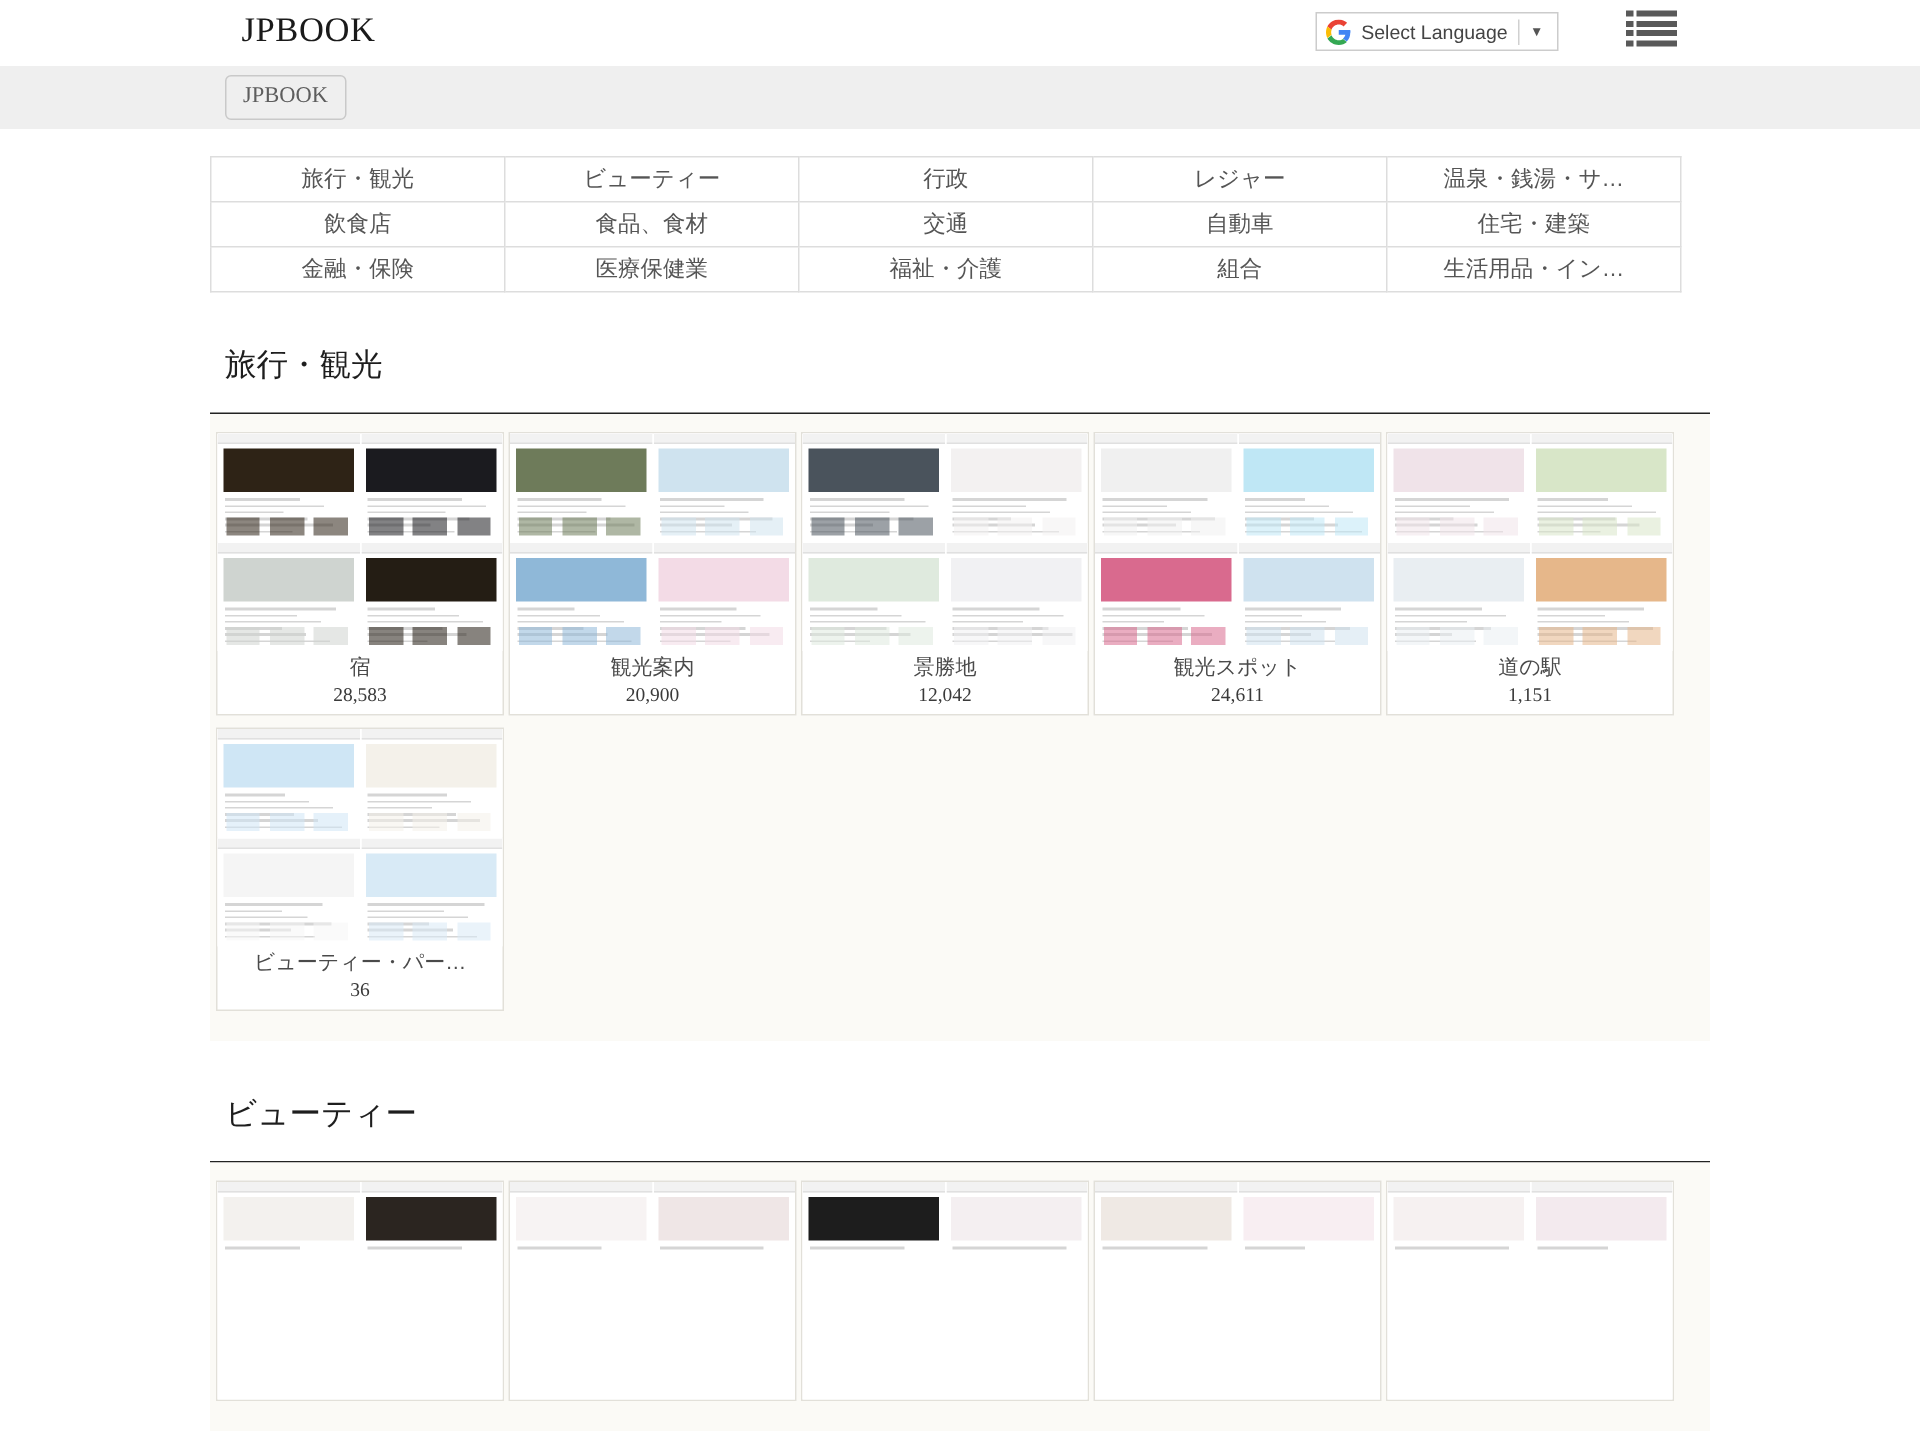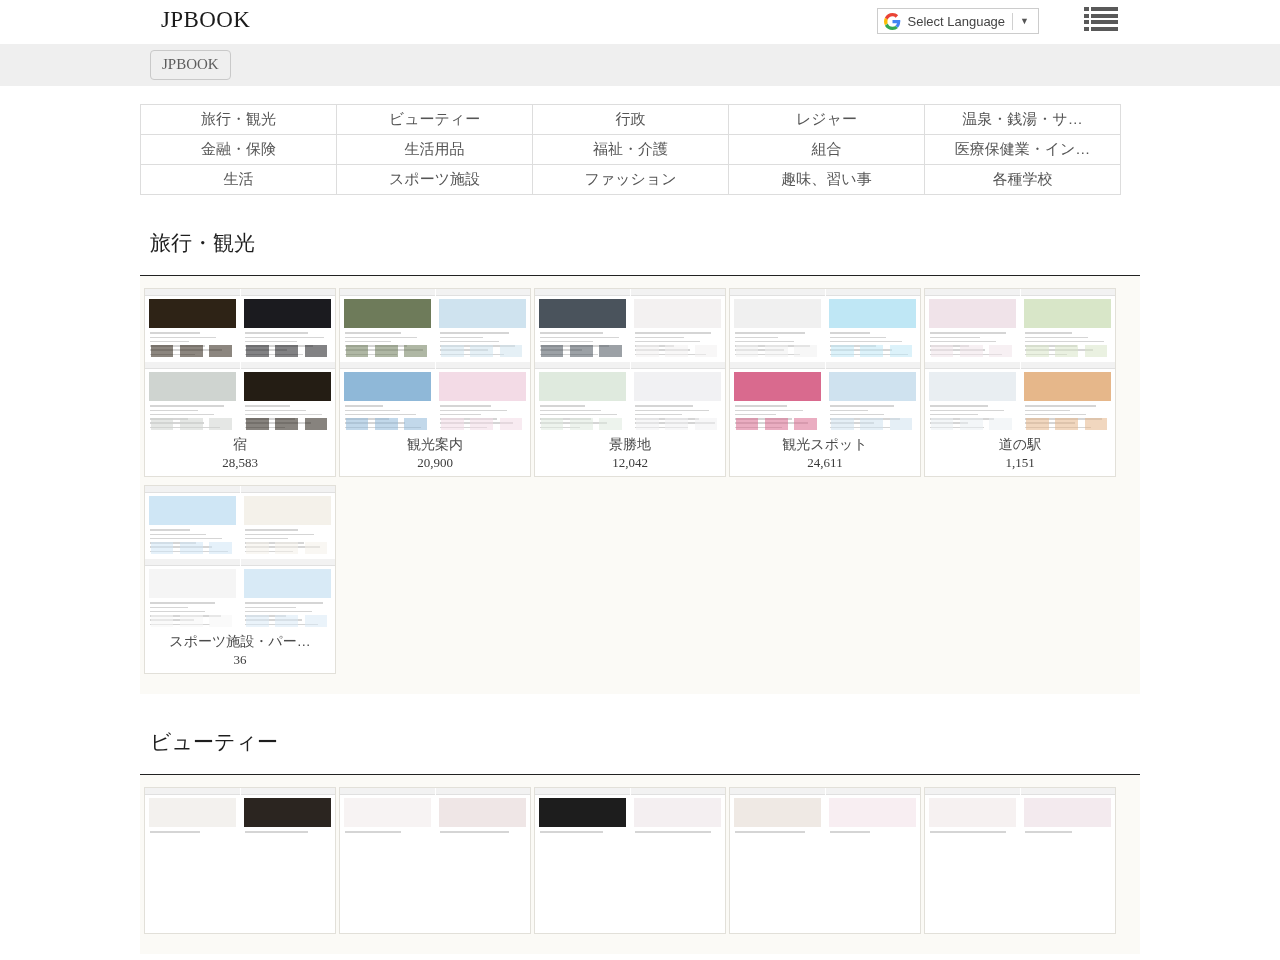--- a/index.html
+++ b/index.html
@@ -301,32 +301,32 @@
   <table class="cat-table">
     <tbody>
         <tr>
           <td>旅行・観光</td>
           <td>ビューティー</td>
           <td>行政</td>
           <td>レジャー</td>
           <td>温泉・銭湯・サ…</td>
         </tr>
         <tr>
+          <td>飲食店</td>
+          <td>食品、食材</td>
+          <td>交通</td>
+          <td>自動車</td>
+          <td>住宅・建築</td>
+        </tr>
+        <tr>
           <td>金融・保険</td>
-          <td>生活用品</td>
+          <td>医療保健業</td>
           <td>福祉・介護</td>
           <td>組合</td>
-          <td>医療保健業・イン…</td>
-        </tr>
-        <tr>
-          <td>生活</td>
-          <td>スポーツ施設</td>
-          <td>ファッション</td>
-          <td>趣味、習い事</td>
-          <td>各種学校</td>
+          <td>生活用品・イン…</td>
         </tr>
       </tbody>
   </table>
 
   <div id="sections-host">
       <div class="section">
         <h2 class="section-title">旅行・観光</h2>
         <div class="section-rule"></div>
         <div class="cards-wrap">
           <div class="card">
@@ -667,21 +667,21 @@
                 <div class="mk mk-line" style="left: 5%; top: 66%; width: 54%;"></div>
                 <div class="mk mk-line" style="left: 5%; top: 72%; width: 71%;"></div>
                 <div class="mk mk-line" style="left: 5%; top: 78%; width: 43%;"></div>
                 <div class="mk mk-line" style="left: 5%; top: 84%; width: 60%;"></div>
                 <div class="mk mk-line" style="left: 5%; top: 90%; width: 77%;"></div>
                 <div class="mk mk-block" style="left: 6%; top: 78%; width: 24%; height: 16%; background: rgb(216, 234, 246); opacity: 0.55;"></div>
                 <div class="mk mk-block" style="left: 37%; top: 78%; width: 24%; height: 16%; background: rgb(216, 234, 246); opacity: 0.55;"></div>
                 <div class="mk mk-block" style="left: 68%; top: 78%; width: 24%; height: 16%; background: rgb(216, 234, 246); opacity: 0.55;"></div>
               </div>
             </div>
-            <div class="card-label">スポーツ施設・パー…</div>
+            <div class="card-label">ビューティー・パー…</div>
             <div class="card-count">36</div>
           </div>
         </div>
       </div>
       <div class="section">
         <h2 class="section-title">ビューティー</h2>
         <div class="section-rule"></div>
         <div class="cards-wrap">
           <div class="card">
             <div class="thumb">

